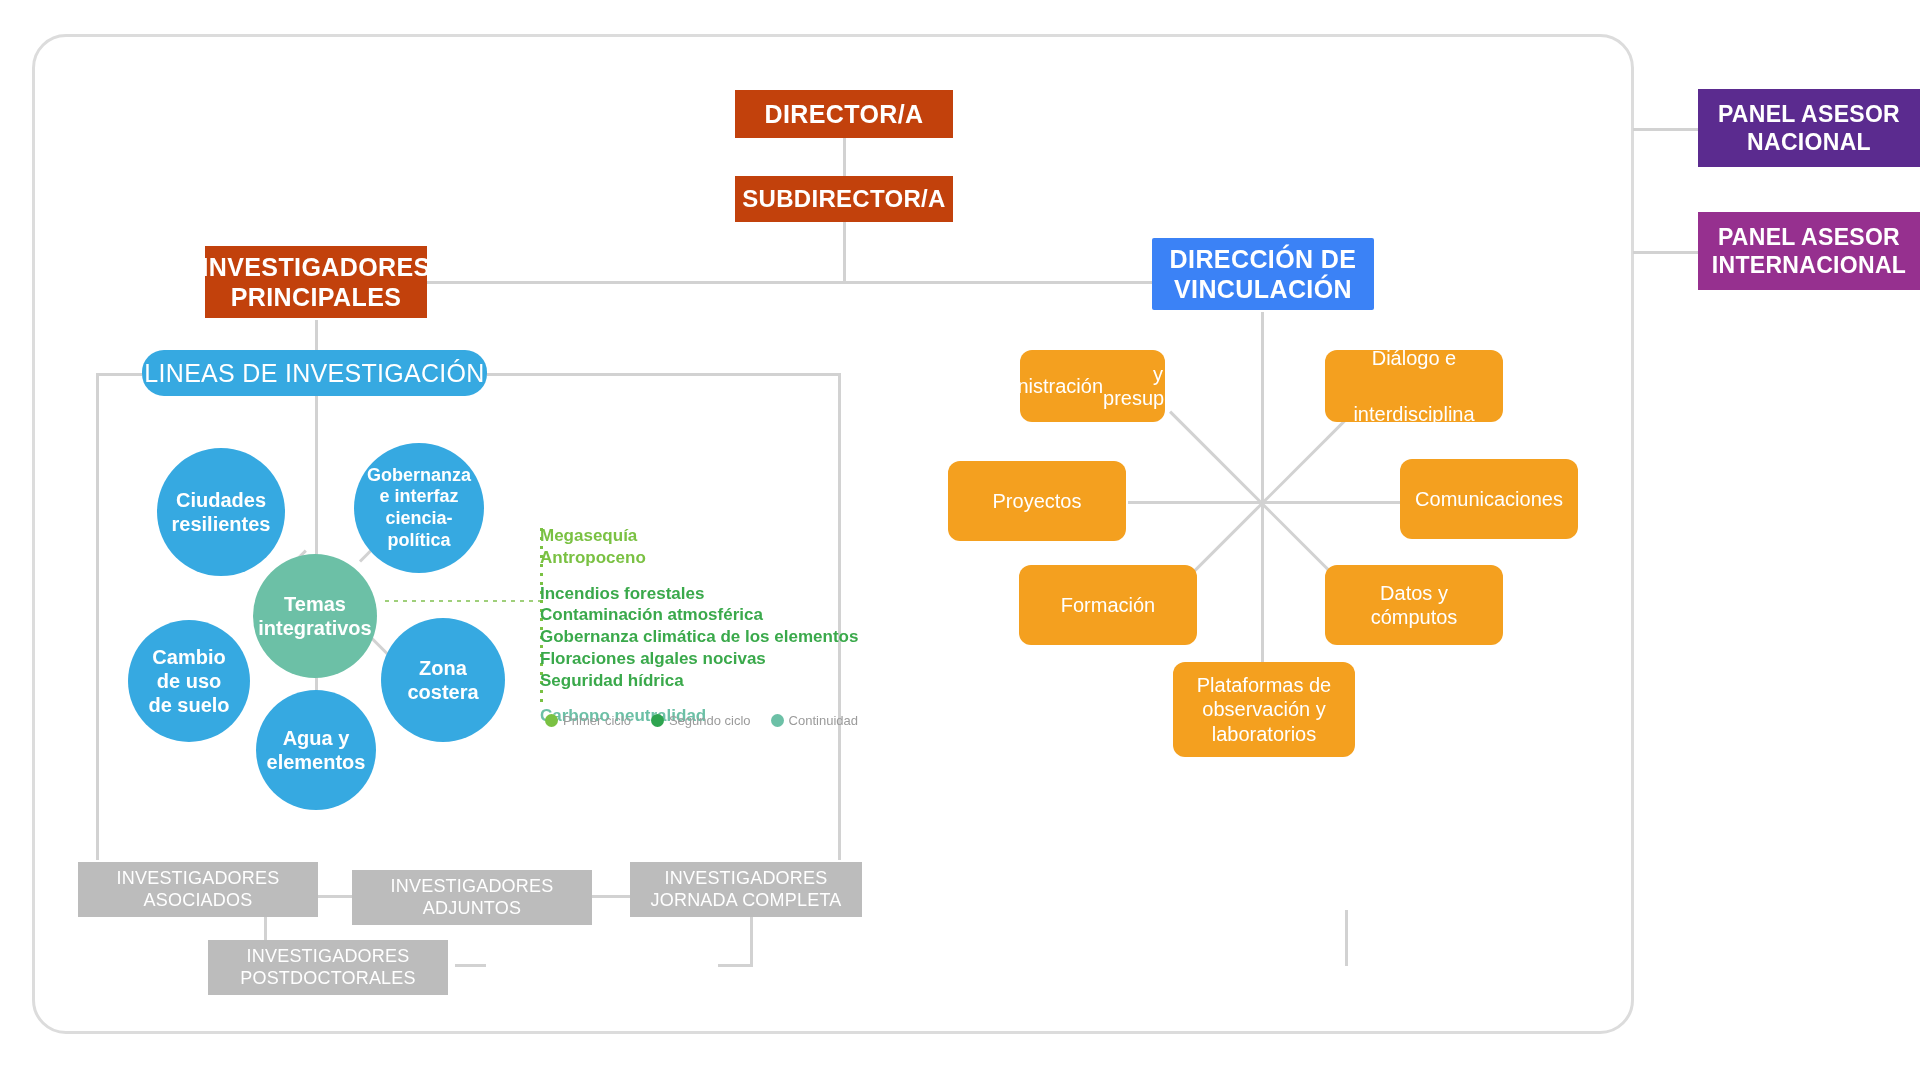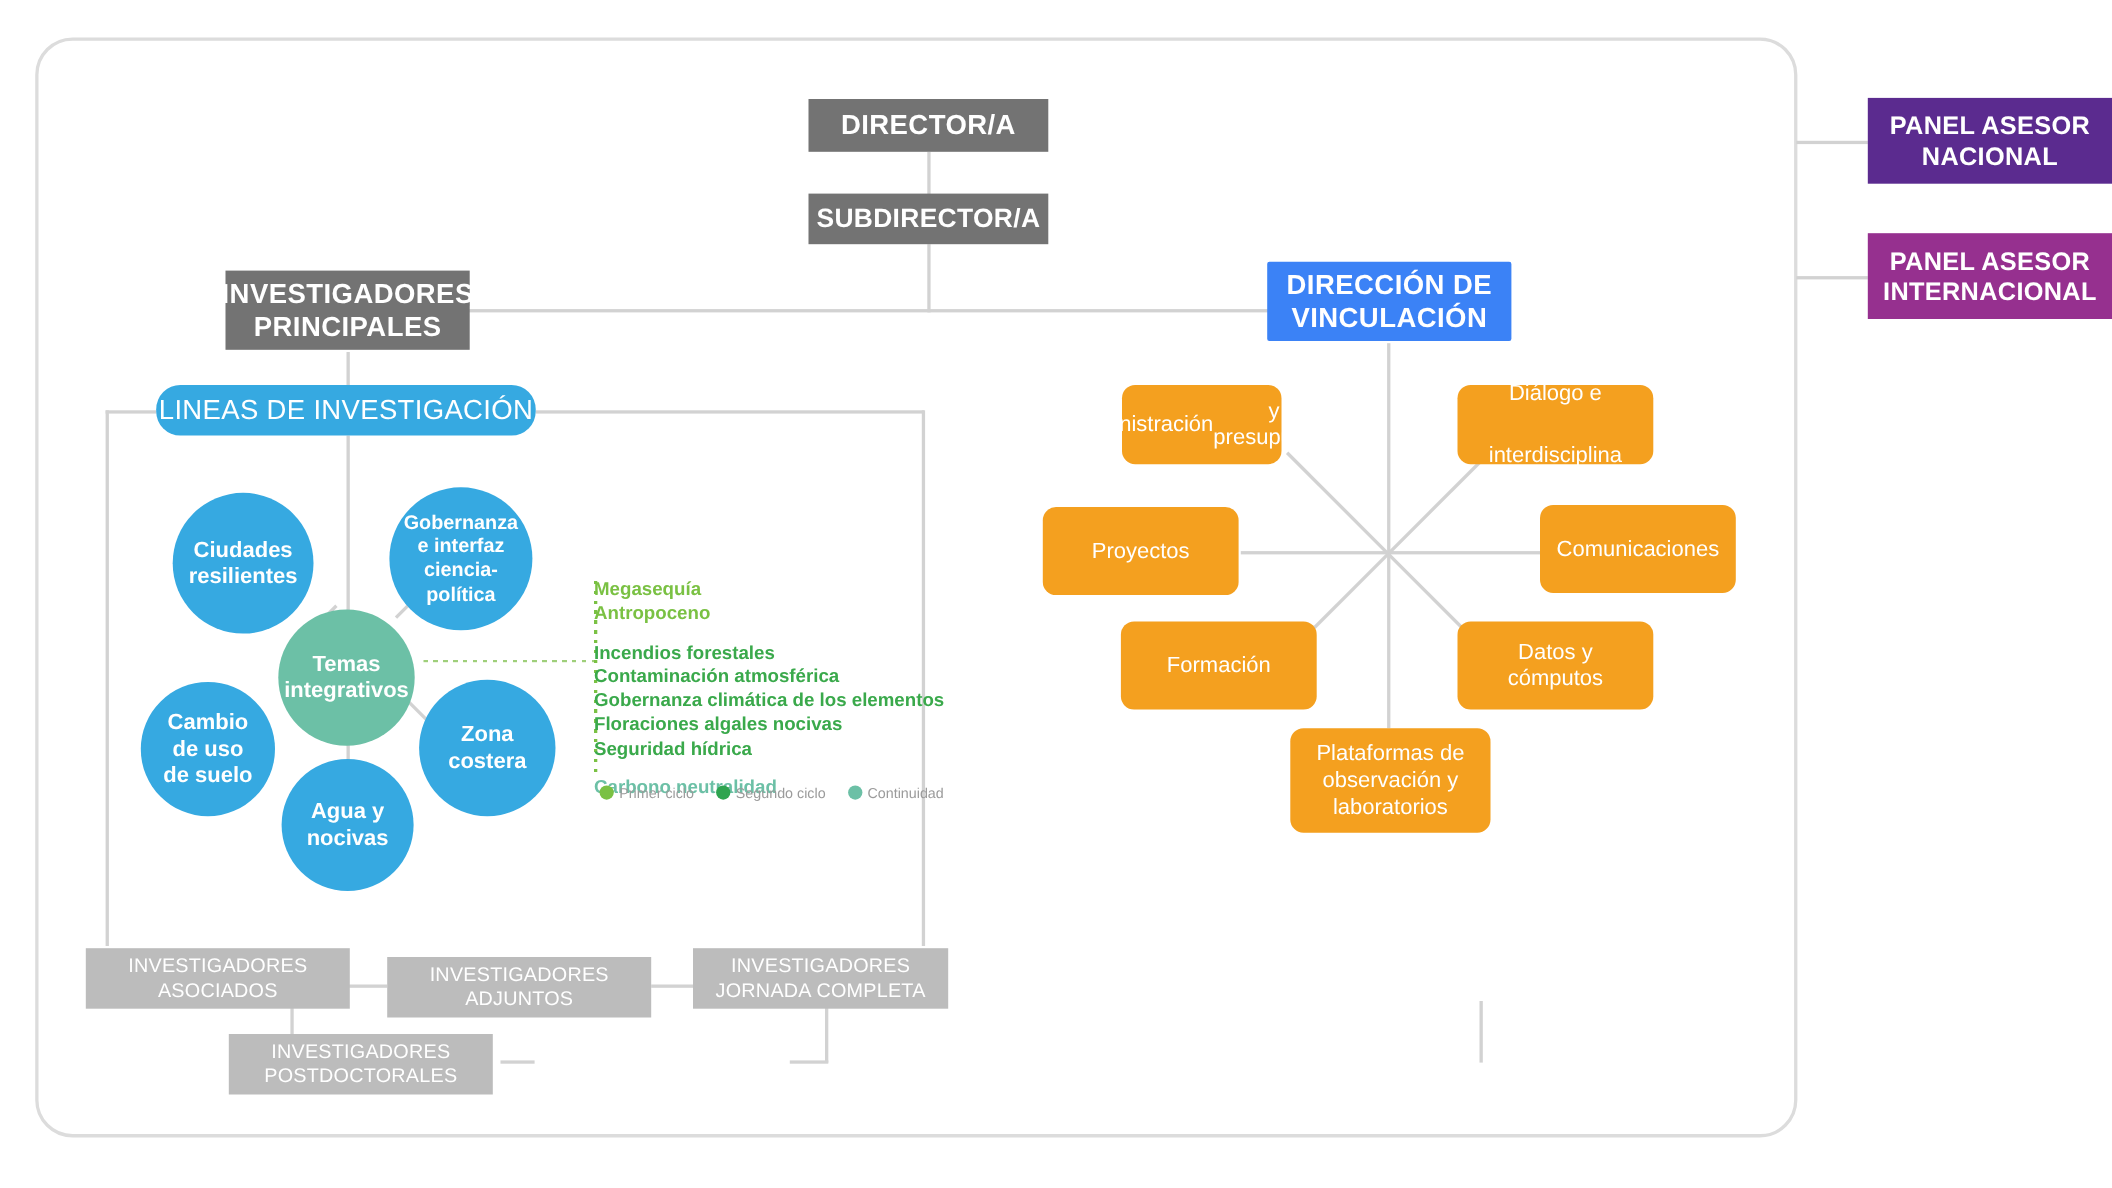--- a/index.html
+++ b/index.html
@@ -27,21 +27,21 @@
     border-left:3px solid #d2d2d2;border-right:3px solid #d2d2d2;
     border-top:3px solid #d2d2d2;border-bottom:3px solid #d2d2d2;
     box-sizing:border-box;border-top-color:transparent;
   }
 
   
   .box{
     position:absolute;display:flex;align-items:center;justify-content:center;
     text-align:center;color:#ffffff;box-sizing:border-box;line-height:1.22;
   }
-  .blue{background:#737373;}
+  .blue{background:#c2410c;}
   .lightblue{background:#36a9e1;border-radius:22px;}
   .orange{background:#f4a01f;border-radius:12px;}
   .orange-head{background:#3b82f6;border-radius:2px;}
   .gray{background:#bcbcbc;}
   .purple-dark{background:#5b2b8f;}
   .purple-mag{background:#96308f;}
 
   .t-head{font-size:25px;font-weight:700;letter-spacing:.4px;}
   .t-sub{font-size:24px;font-weight:700;letter-spacing:.3px;}
   .t-lineas{font-size:25px;font-weight:400;letter-spacing:.3px;}
@@ -164,21 +164,21 @@
     <span>integrativos</span>
   </div>
 
   <div class="circ" style="left:381px;top:618px;width:124px;height:124px;flex-direction:column;">
     <span>Zona</span>
     <span>costera</span>
   </div>
 
   <div class="circ" style="left:256px;top:690px;width:120px;height:120px;flex-direction:column;">
     <span>Agua y</span>
-    <span>nocivas</span>
+    <span>elementos</span>
   </div>
 
   <div class="circ" style="left:128px;top:620px;width:122px;height:122px;flex-direction:column;">
     <span>Cambio</span>
     <span>de uso</span>
     <span>de suelo</span>
   </div>
 
   <div id="topic-leader"></div>
   <div id="topic-dots"></div>

